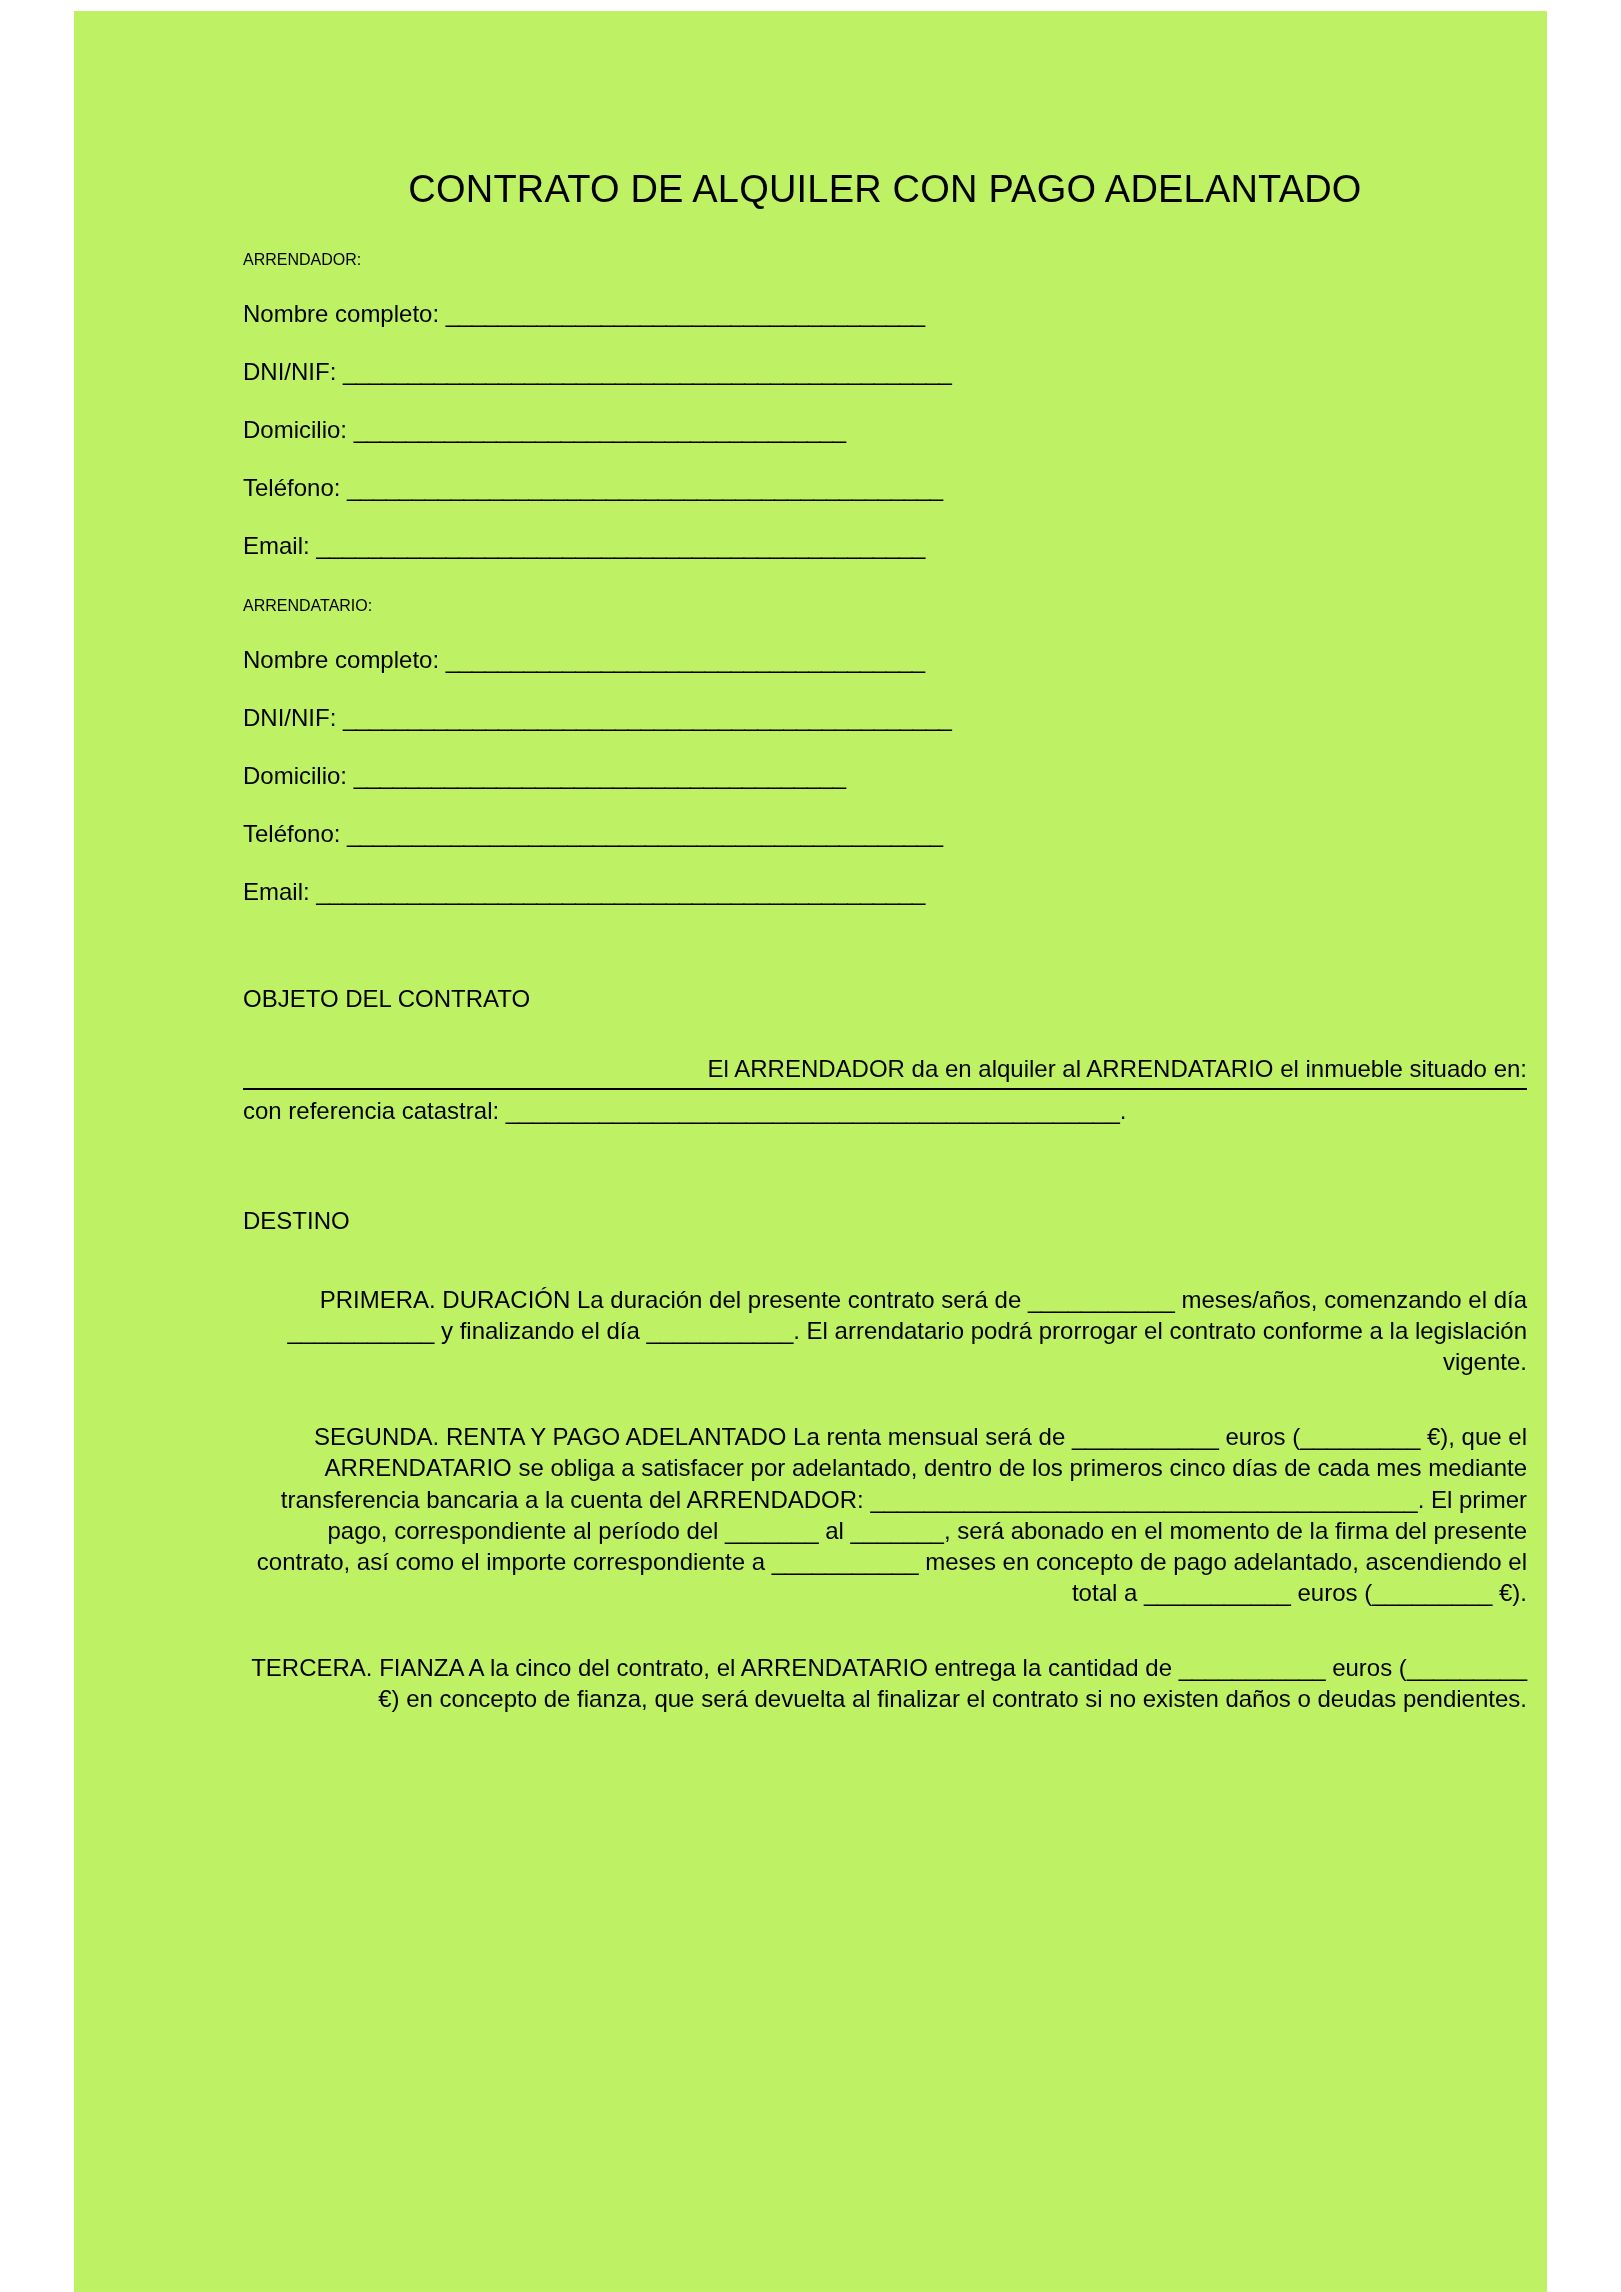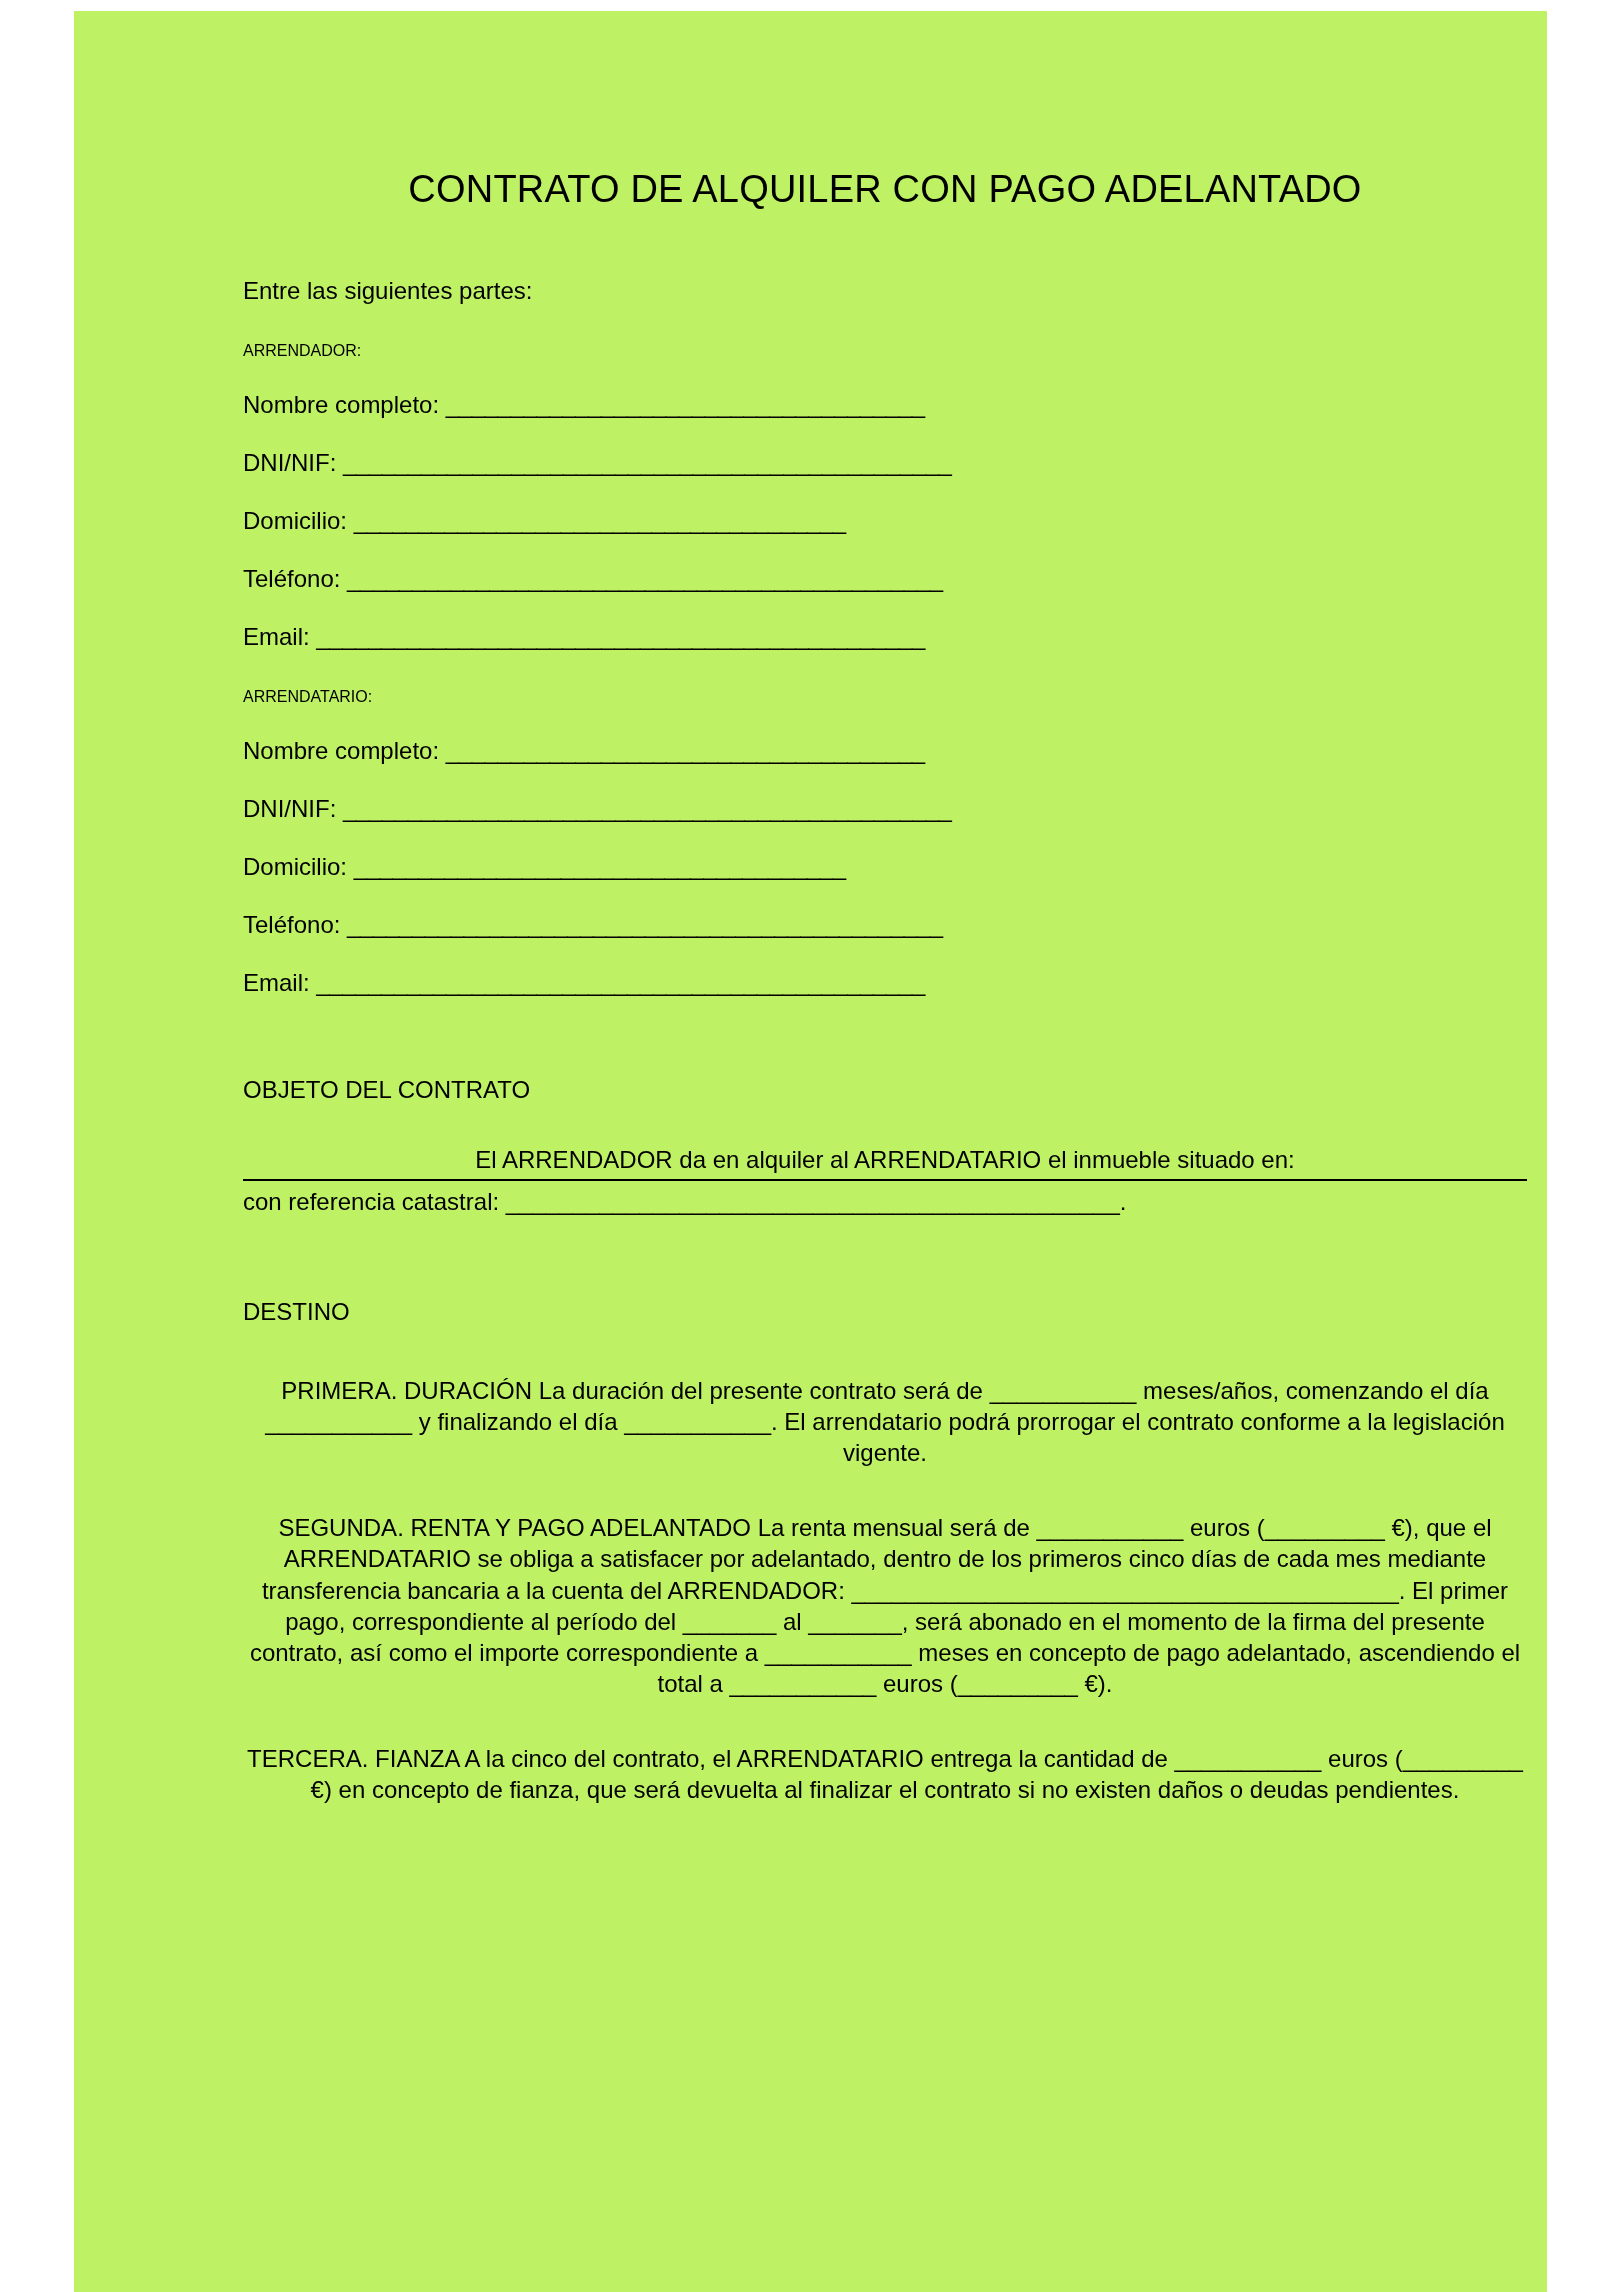--- a/index.html
+++ b/index.html
@@ -68,21 +68,21 @@
     line-height: 1.0;
     margin: 0;
   }
   .sec-objeto { margin-top: 83px; }
   .sec-destino { margin-top: 86px; }
 
   .para {
     font-size: 24px;
     line-height: 1.30;
     margin: 0;
-    text-align: center;
+    text-align: right;
   }
   .p-objeto { margin-top: 42px; }
 
   
   .full-rule {
     margin-top: 3.9px;
     border-bottom: 2px solid #000;
     width: 100%;
     height: 0;
     font-size: 0;
@@ -101,21 +101,20 @@
   .blank { white-space: pre; }
 </style>
 </head>
 <body>
 
 <div class="page">
   <div class="content">
 
     <h1 class="doc-title">CONTRATO DE ALQUILER CON PAGO ADELANTADO</h1>
 
-    <div class="lead">Entre las siguientes partes:</div>
 
     <div class="party-heading">ARRENDADOR:</div>
 
     <div class="field-row"><span>Nombre completo: </span><span class="blank">_____________________________________</span></div>
     <div class="field-row"><span>DNI/NIF: </span><span class="blank">_______________________________________________</span></div>
     <div class="field-row"><span>Domicilio: </span><span class="blank">______________________________________</span></div>
     <div class="field-row"><span>Teléfono: </span><span class="blank">______________________________________________</span></div>
     <div class="field-row"><span>Email: </span><span class="blank">_______________________________________________</span></div>
 
     <div class="party-heading">ARRENDATARIO:</div>

